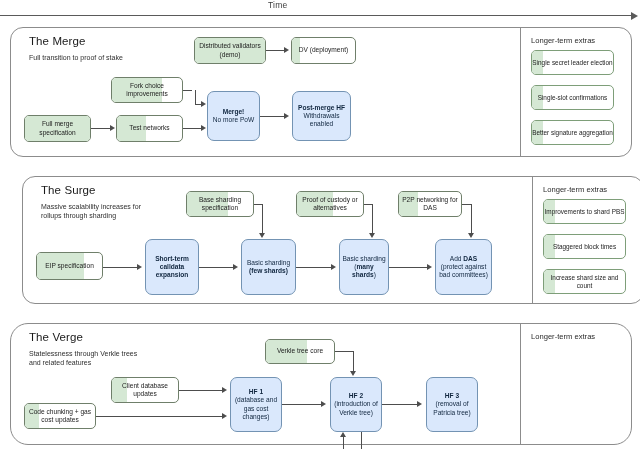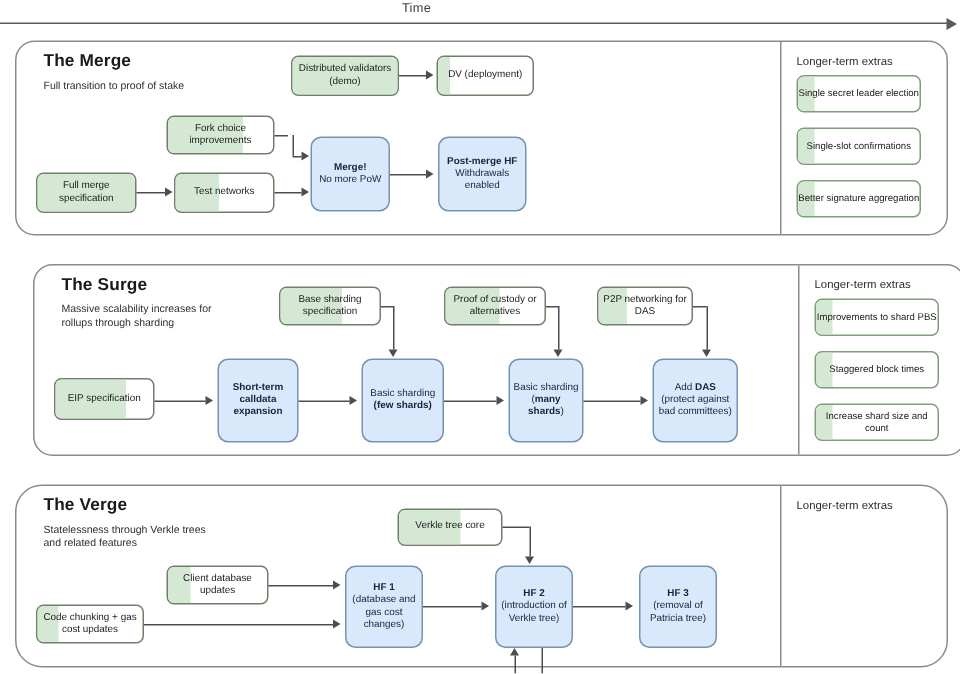--- a/index.html
+++ b/index.html
@@ -40,21 +40,21 @@
   #panel-merge{left:10px;top:27px;width:622px;height:130px;}
   #panel-surge{left:22px;top:176px;width:622px;height:128px;}
   #panel-verge{left:10px;top:323px;width:622px;height:122px;border-radius:18px;}
 
   .panel-divider{
     position:absolute;top:0;left:509px;width:1px;height:100%;
     background:#8c8c8c;
   }
   .phase-title{
     position:absolute;left:18px;top:7px;
-    font-size:11.5px;color:#1a1a1a;letter-spacing:.1px;font-weight:bold;
+    font-size:11.5px;color:#1a1a1a;letter-spacing:.1px;
   }
   .phase-sub{
     position:absolute;left:18px;top:25px;width:115px;
     font-size:7px;line-height:9.2px;color:#2f2f2f;
   }
   .extras-title{
     position:absolute;left:520px;top:8px;
     font-size:7.6px;color:#2b2b2b;
   }
 

